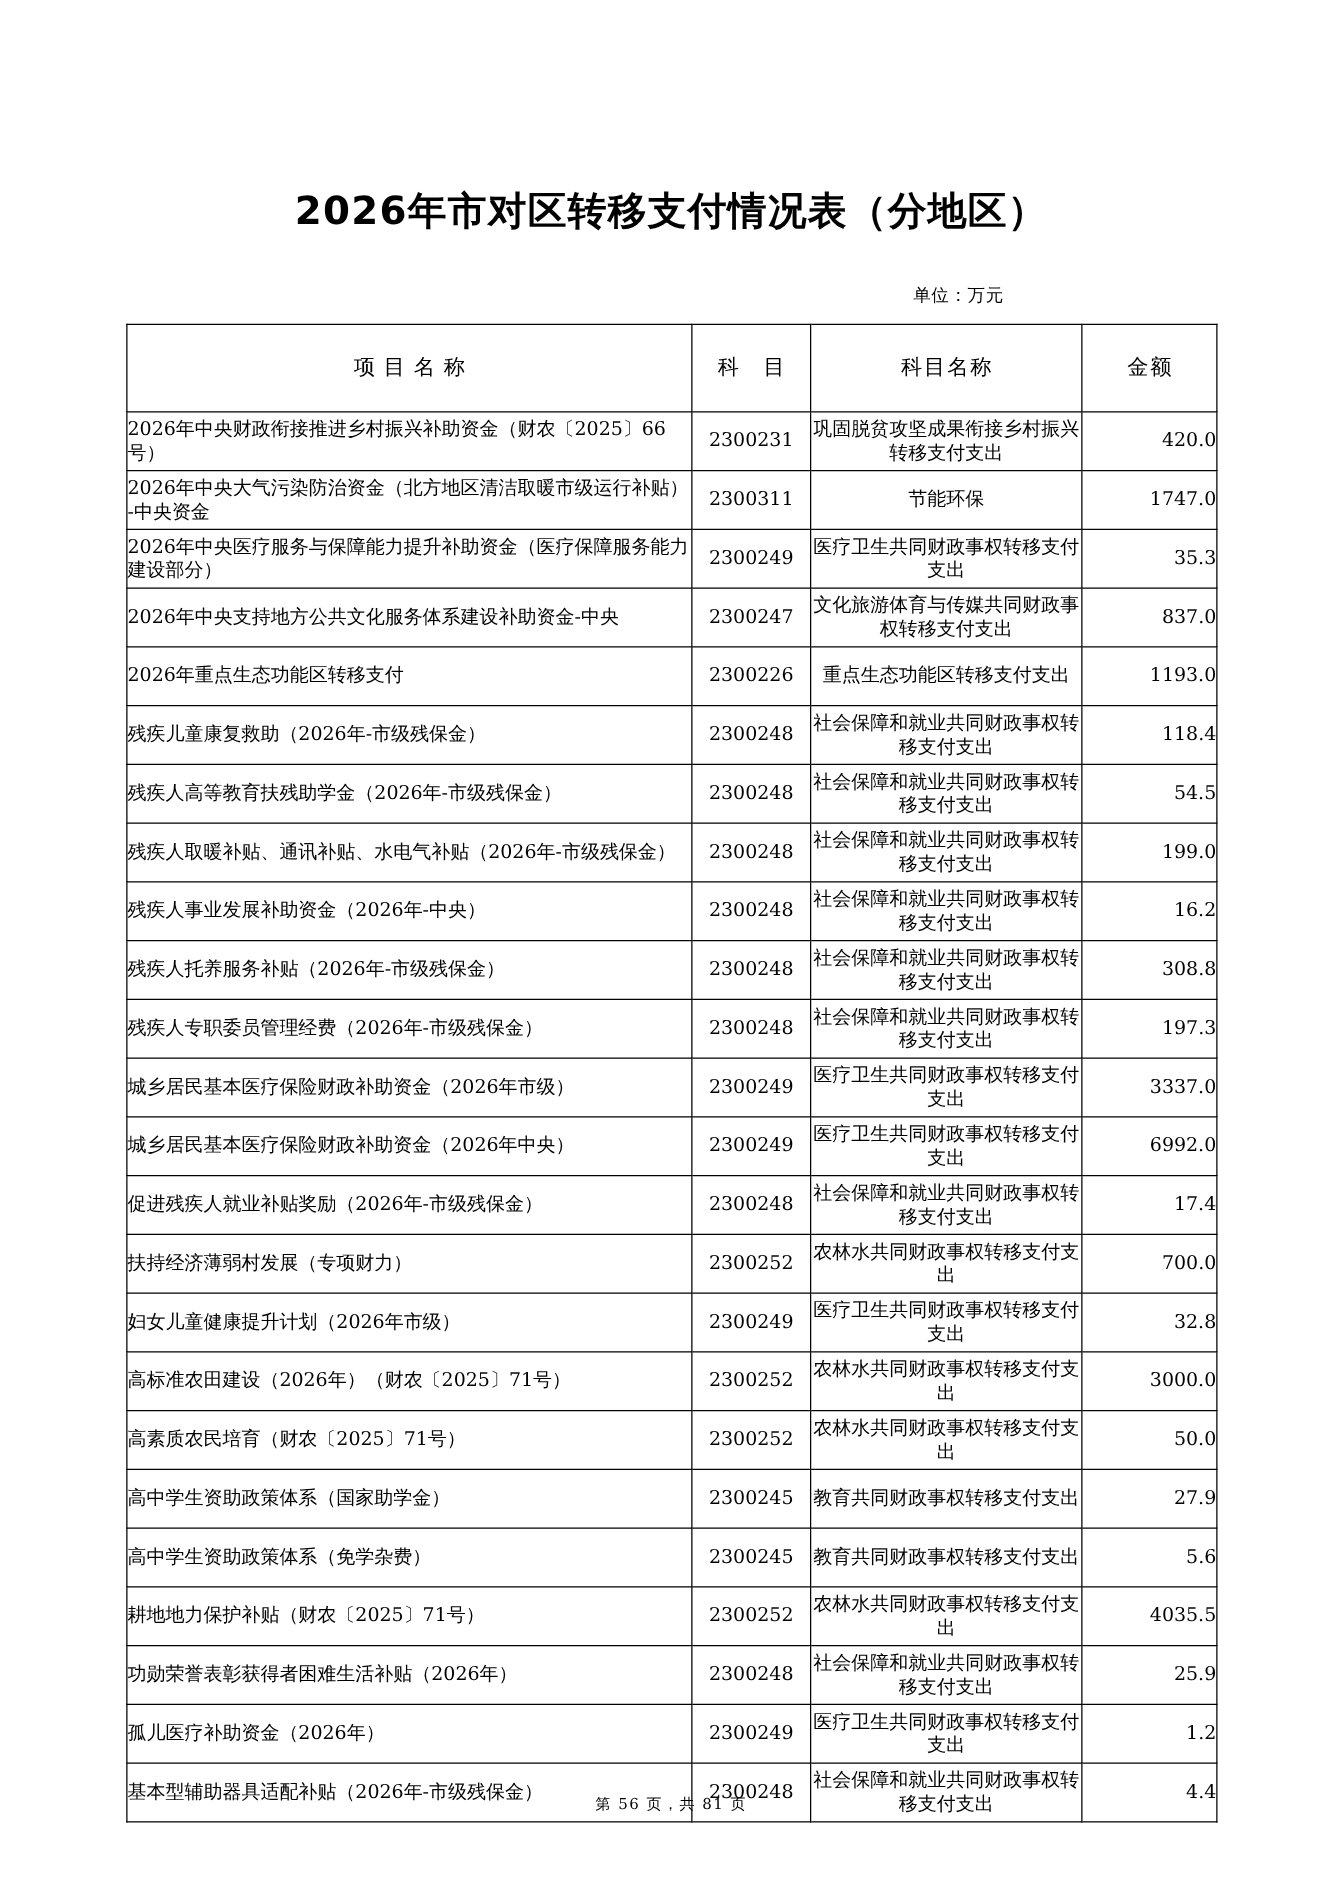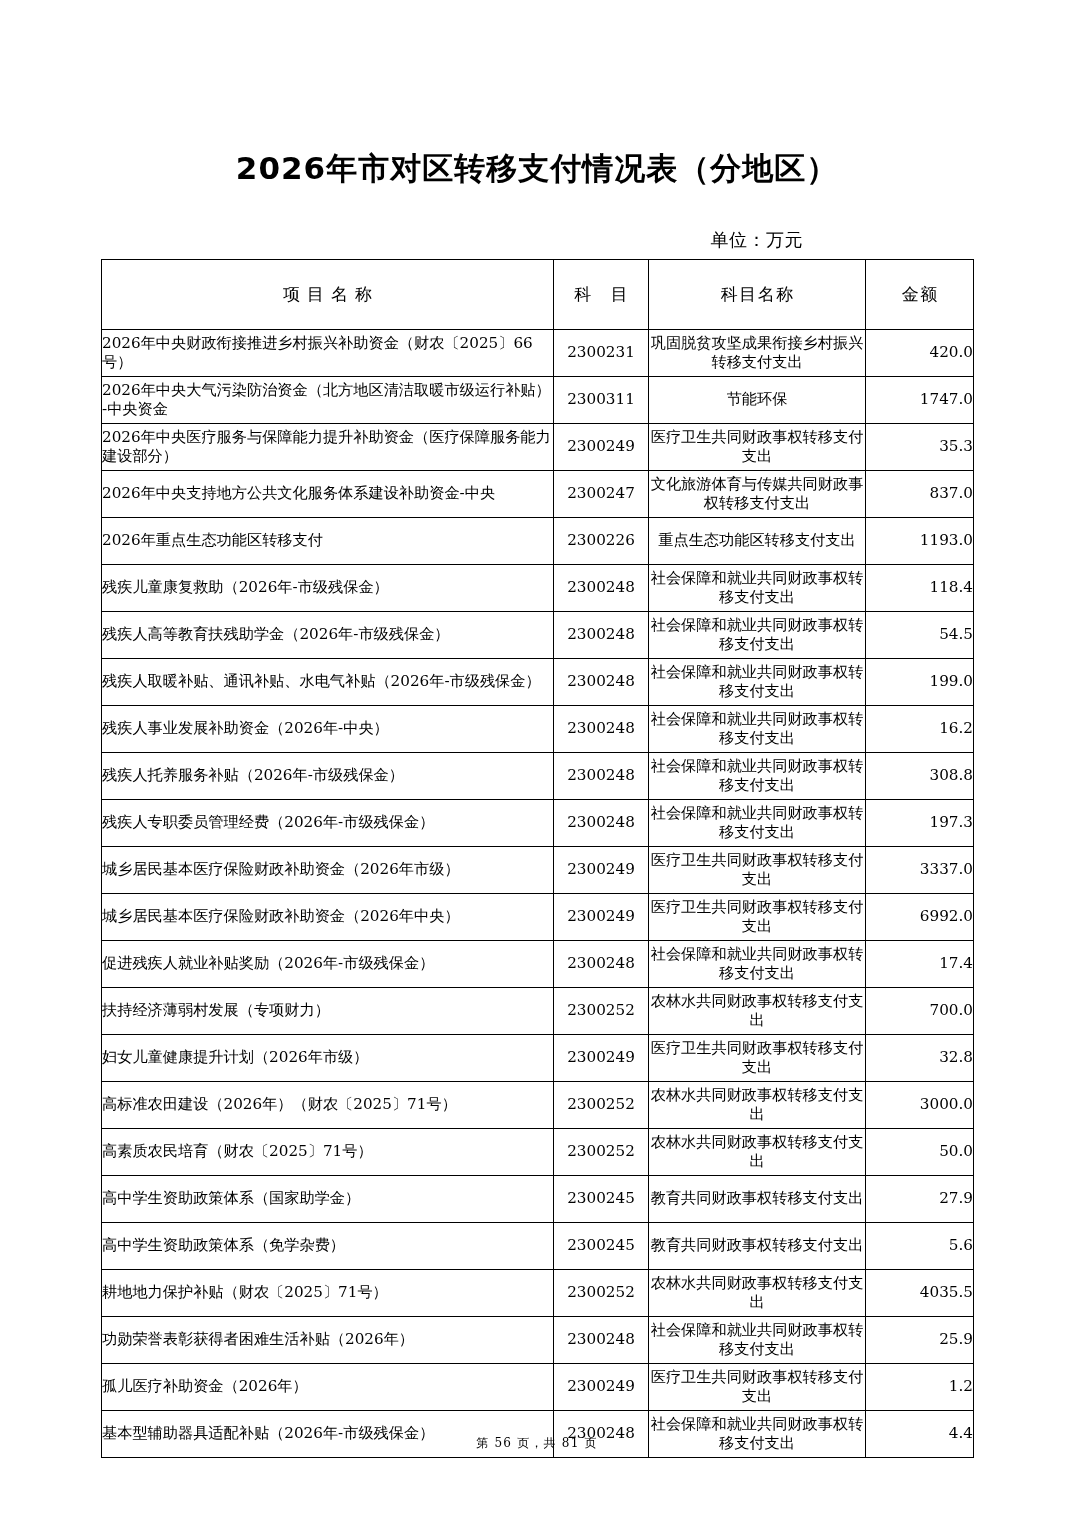--- a/index.html
+++ b/index.html
@@ -36,21 +36,21 @@
     letter-spacing: 1px;
     font-family: "DejaVu Sans", "Liberation Sans", sans-serif;
     white-space: nowrap;
   }
 
   
   .unit-note {
     position: absolute;
     right: 102px;
     top: 228px;
-    font-size: 18px;
+    font-size: 14px;
     letter-spacing: 0.5px;
     font-family: "DejaVu Serif", "Liberation Serif", serif;
     margin-left: 36px;
   }
 
   
   .table-wrap {
     position: absolute;
     left: 101px;
     top: 259px;

